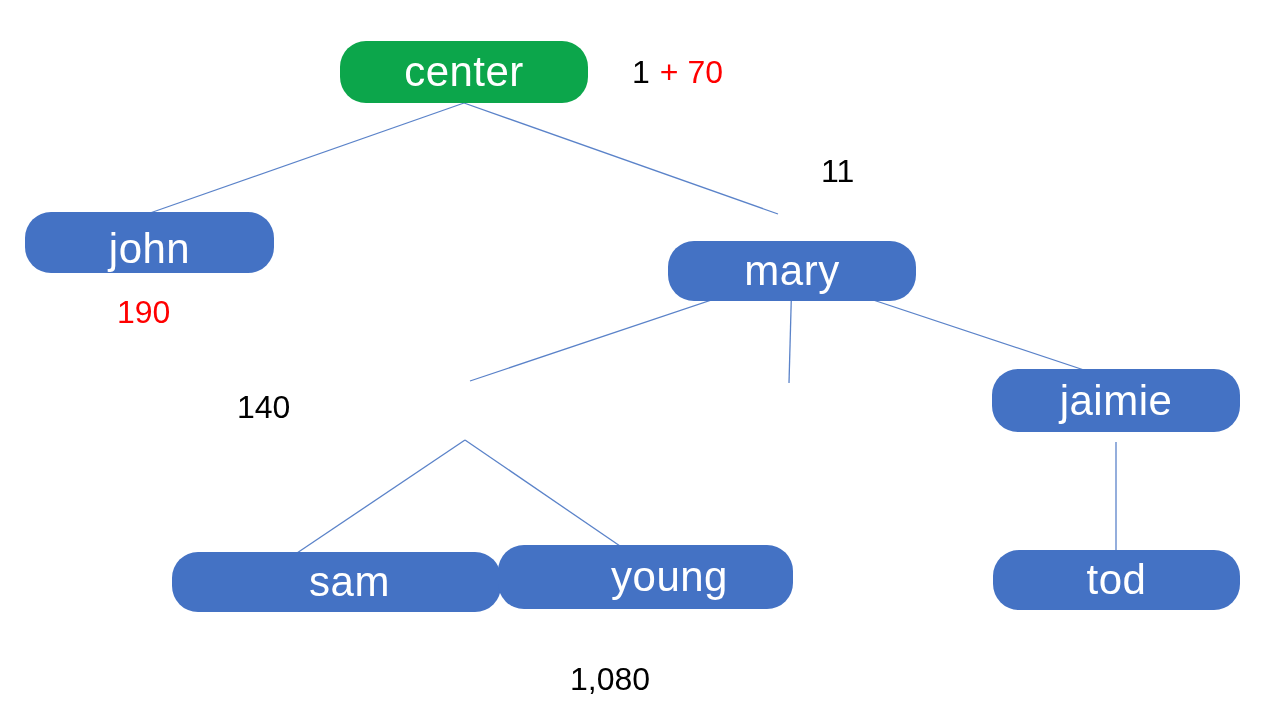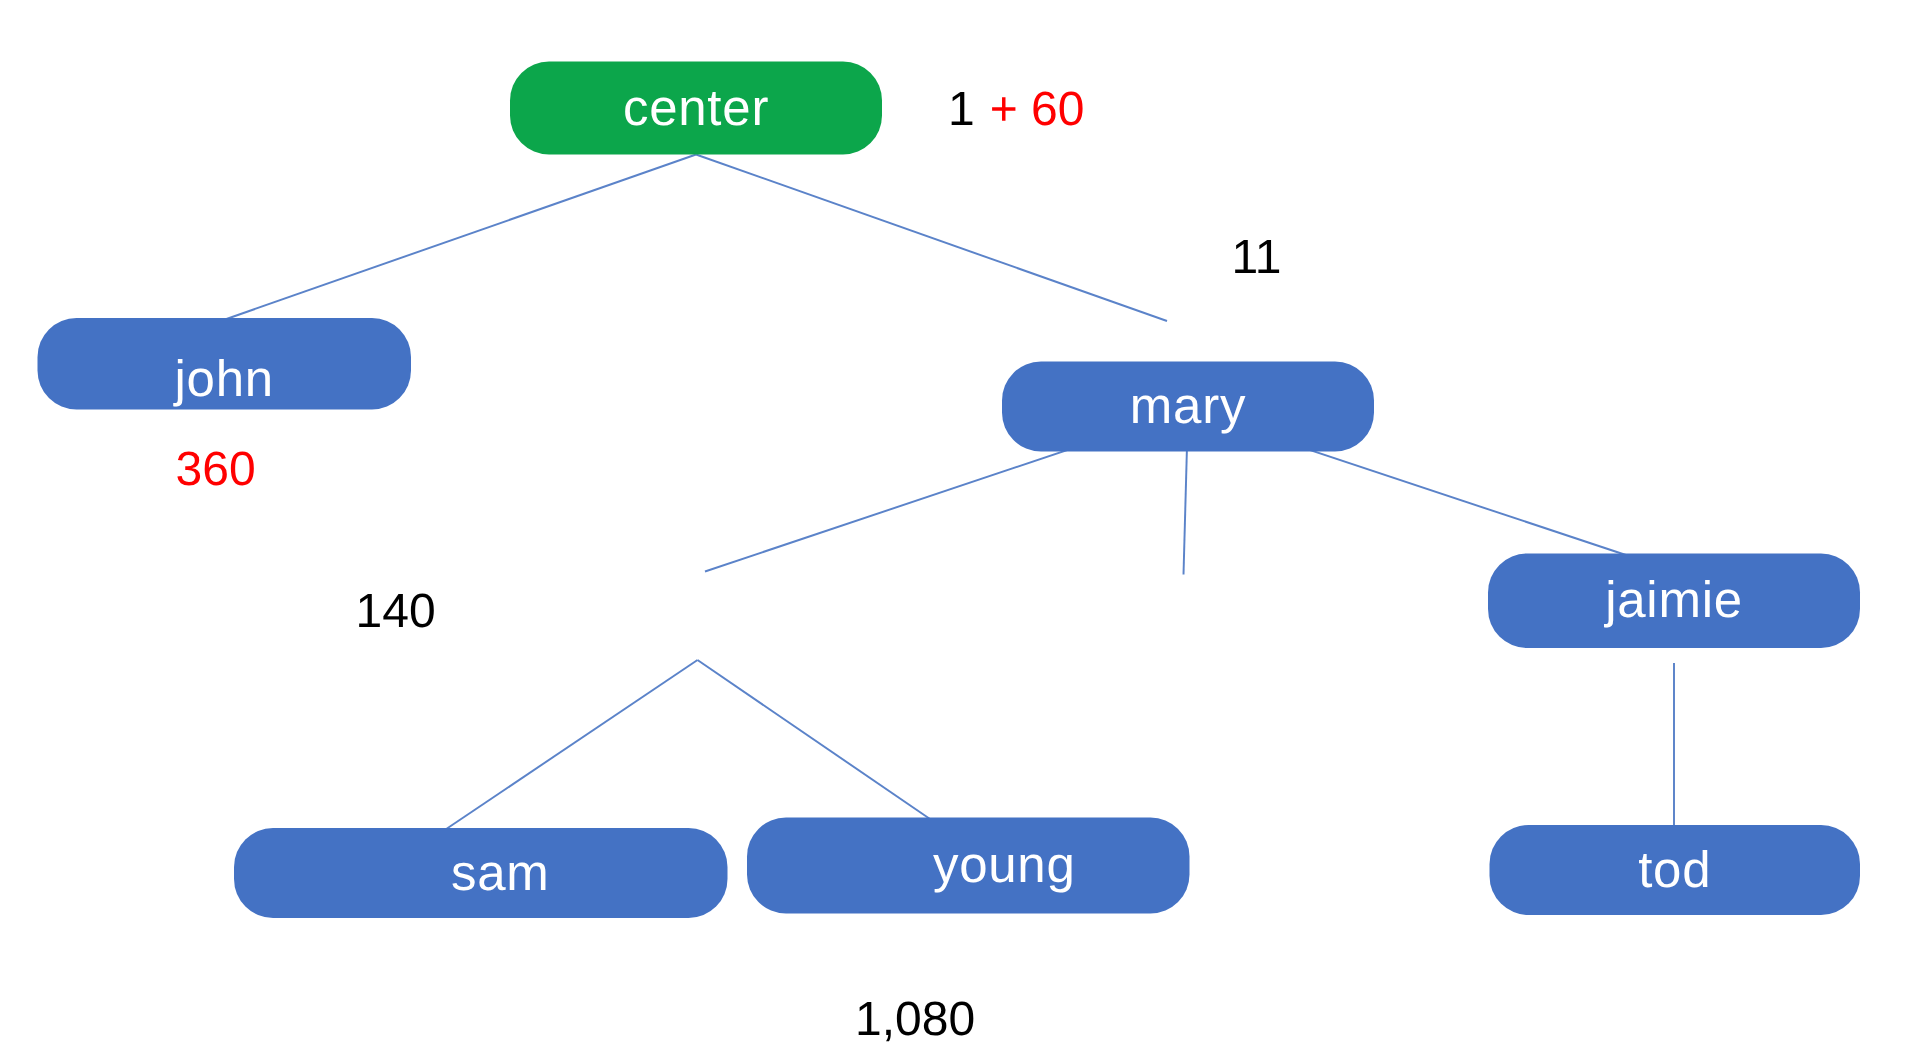--- a/index.html
+++ b/index.html
@@ -27,33 +27,33 @@
     stroke-width: 1.3;
   }
   .node {
     position: absolute;
     z-index: 1;
     display: flex;
     align-items: center;
     justify-content: center;
     background: #4472C4;
     color: #ffffff;
-    font-size: 34px;
+    font-size: 42px;
     border-radius: 26px;
     letter-spacing: 0.5px;
   }
   .node.root { background: #0CA64B; }
 
   .n-center { left: 340px; top: 41px;  width: 248px; height: 62px; }
   .n-john   { left: 25px;  top: 212px; width: 249px; height: 61px; align-items: flex-end; }
   .n-mary   { left: 668px; top: 213px; width: 248px; height: 60px; margin-top: 28px; }
   .n-edward { left: 340px; top: 380px; width: 250px; height: 60px; }
   .n-emily  { left: 665px; top: 382px; width: 248px; height: 58px; }
   .n-jaimie { left: 992px; top: 369px; width: 248px; height: 63px; }
-  .n-sam    { left: 156px; top: 552px; width: 303px; height: 60px; padding-left: 26px; }
+  .n-sam    { left: 172px; top: 552px; width: 303px; height: 60px; padding-left: 26px; }
   .n-young  { left: 498px; top: 545px; width: 247px; height: 64px; padding-left: 48px; }
   .n-tod    { left: 993px; top: 550px; width: 247px; height: 60px; }
 
   .annotation {
     position: absolute;
     z-index: 2;
     font-size: 32px;
     line-height: 1;
     color: #000000;
     white-space: nowrap;
@@ -100,20 +100,20 @@
     <span>sam</span>
   </div>
   <div class="node n-young">
     <span>young</span>
   </div>
   <div class="node n-tod">
     <span>tod</span>
   </div>
 
   <div class="annotation a-center-right">
-    <span>1</span><span class="red">+ 60</span>
+    <span>1</span><span class="red">+ 70</span>
   </div>
   <div class="annotation a-mary-above">11</div>
-  <div class="annotation red a-john-below">360</div>
+  <div class="annotation red a-john-below">190</div>
   <div class="annotation a-edward-left">140</div>
   <div class="annotation a-young-below">1,080</div>
 
 </div>
 
 </body></html>

